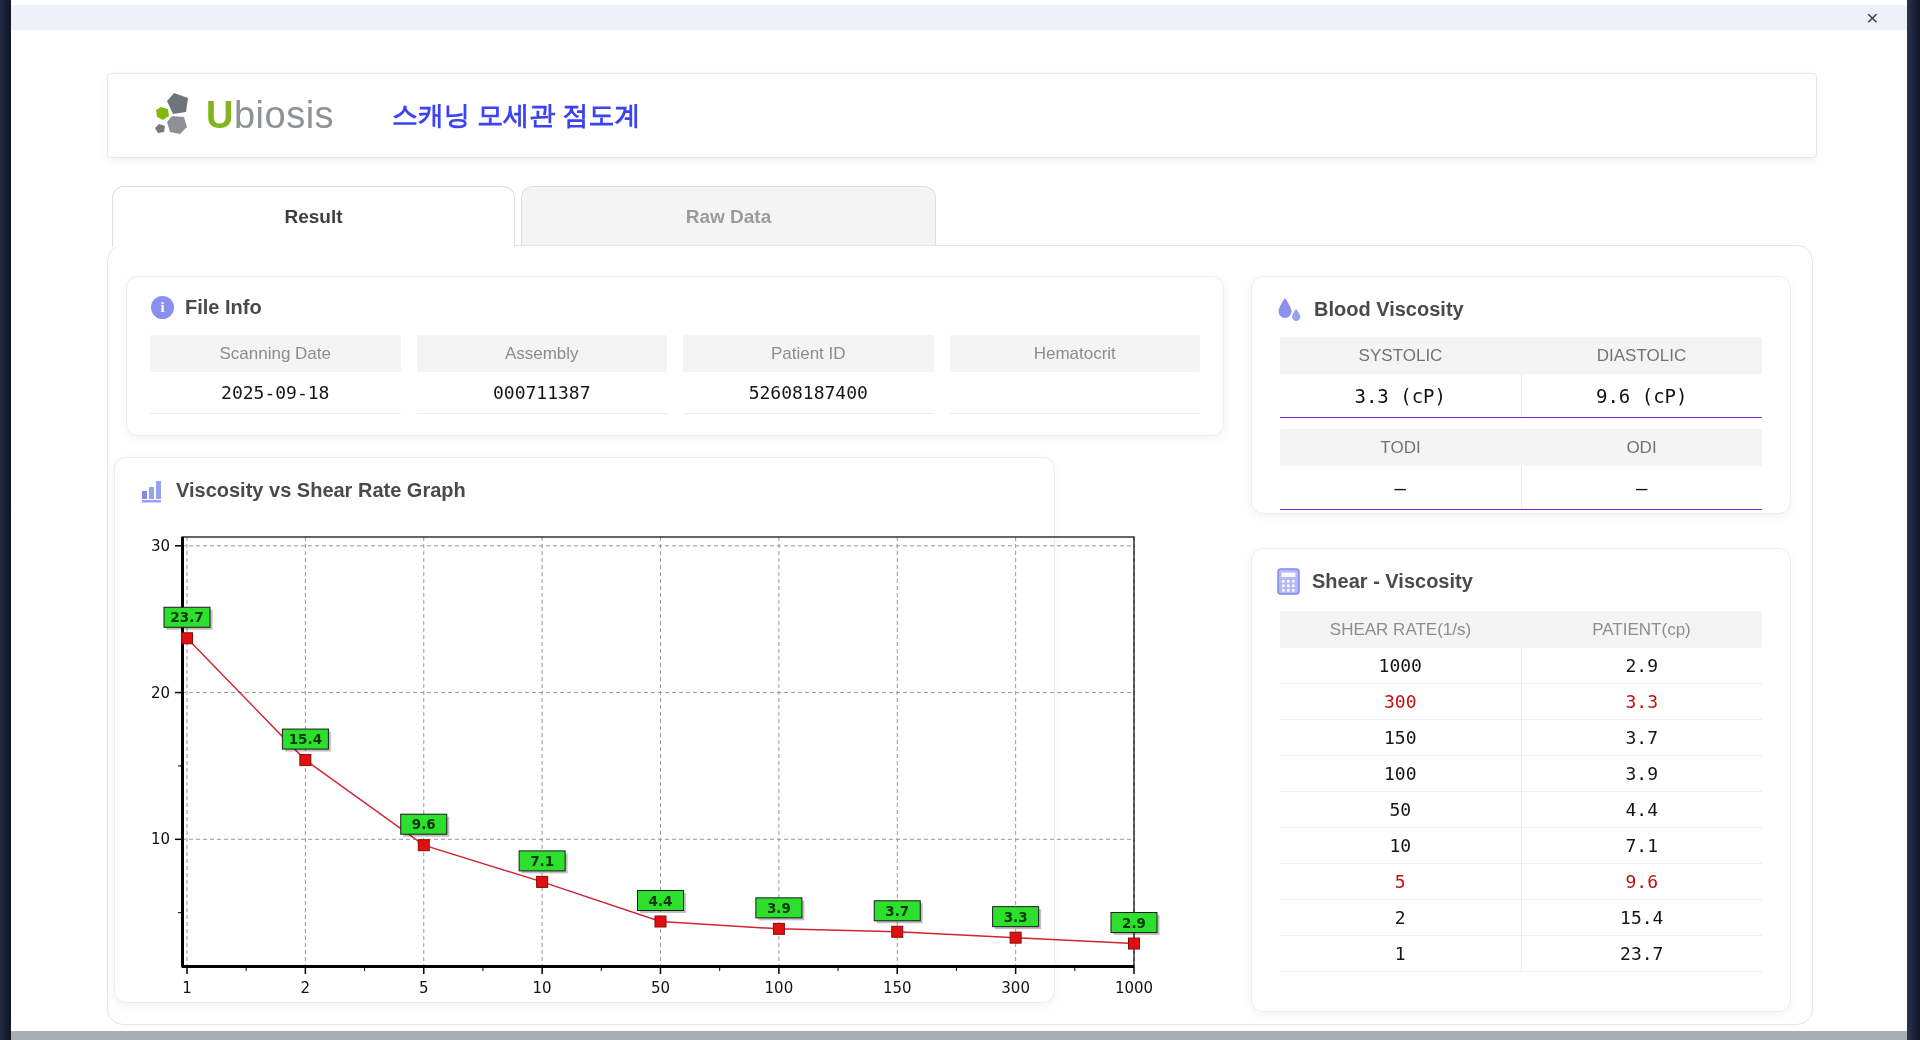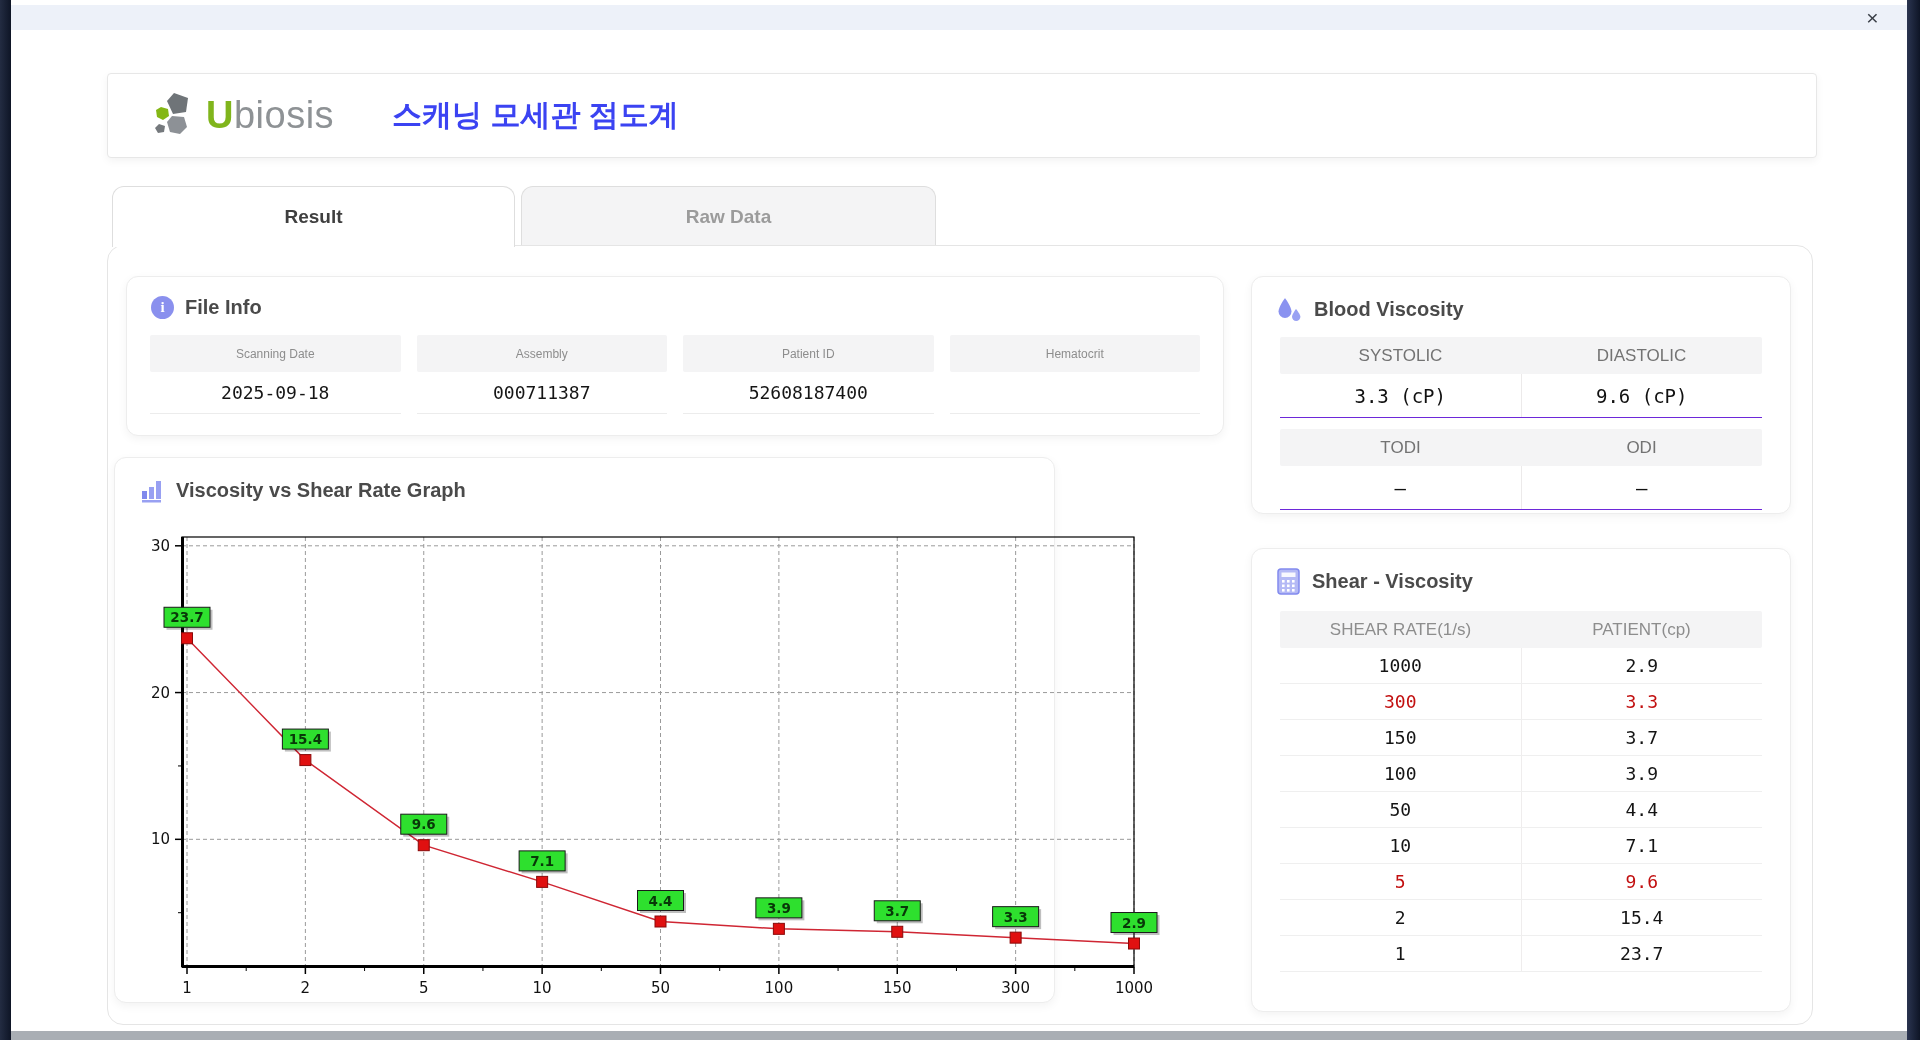--- a/index.html
+++ b/index.html
@@ -21,21 +21,21 @@
 
   
   .header-card { position:absolute; left:107px; top:73px; width:1710px; height:85px;
                  background:#fff; border:1px solid #e7e7e7; border-radius:4px;
                  box-shadow:0 3px 8px rgba(0,0,0,.05);
                  display:flex; align-items:center; padding-left:44px; }
   .logo { display:flex; align-items:center; }
   .logo-text { font-size:38px; letter-spacing:.5px; margin-left:6px; }
   .logo-u { color:#80b51c; font-weight:600; }
   .logo-rest { color:#8e9295; font-weight:500; }
-  .app-title { margin-left:58px; font-size:30px; font-weight:bold; color:#3b43f2; }
+  .app-title { margin-left:58px; font-size:26px; font-weight:bold; color:#3b43f2; }
 
   
   .tab { position:absolute; top:186px; border-radius:12px 12px 0 0; text-align:center;
          font-size:19px; font-weight:bold; line-height:59px; cursor:pointer; z-index:3; }
   .tab-result  { left:112px; width:403px; height:61px; background:#fff;
                  border:1px solid #dedede; border-bottom:none; color:#3f3f3f; }
   .tab-rawdata { left:521px; width:415px; height:59px; background:#f4f4f5;
                  border:1px solid #dedede; border-bottom:none; color:#9b9b9b; }
 
   
@@ -49,21 +49,21 @@
   .card-title .label { font-size:20px; font-weight:bold; color:#4a4a4a; }
 
   .info-circle { width:23px; height:23px; border-radius:50%; background:#8a90ee; color:#fff;
                  font-size:15px; font-weight:bold; text-align:center; line-height:23px;
                  font-family:"Liberation Serif", serif; }
 
   .card-fileinfo { left:126px; top:276px; width:1098px; height:160px; }
   .fi-fields { display:flex; gap:16px; margin:4px 23px 0 23px; }
   .fi-col { flex:1; }
   .fi-head { background:#f4f4f5; height:37px; display:flex; align-items:center; justify-content:center;
-             color:#8d8d8d; font-size:12px; border-radius:2px; }
+             color:#8d8d8d; font-size:17px; border-radius:2px; }
   .fi-value { height:42px; display:flex; align-items:center; justify-content:center;
               color:#151515; font-size:18px; font-family:"DejaVu Sans Mono", monospace;
               border-bottom:1px solid #ececec; }
 
   .card-graph { left:114px; top:457px; width:941px; height:546px; }
   .chart-svg { position:absolute; left:0; top:0; }
 
   .card-blood { left:1251px; top:276px; width:540px; height:238px; }
   .bv-body { margin:2px 28px 0 28px; }
   .bv-block { margin-bottom:11px; }

